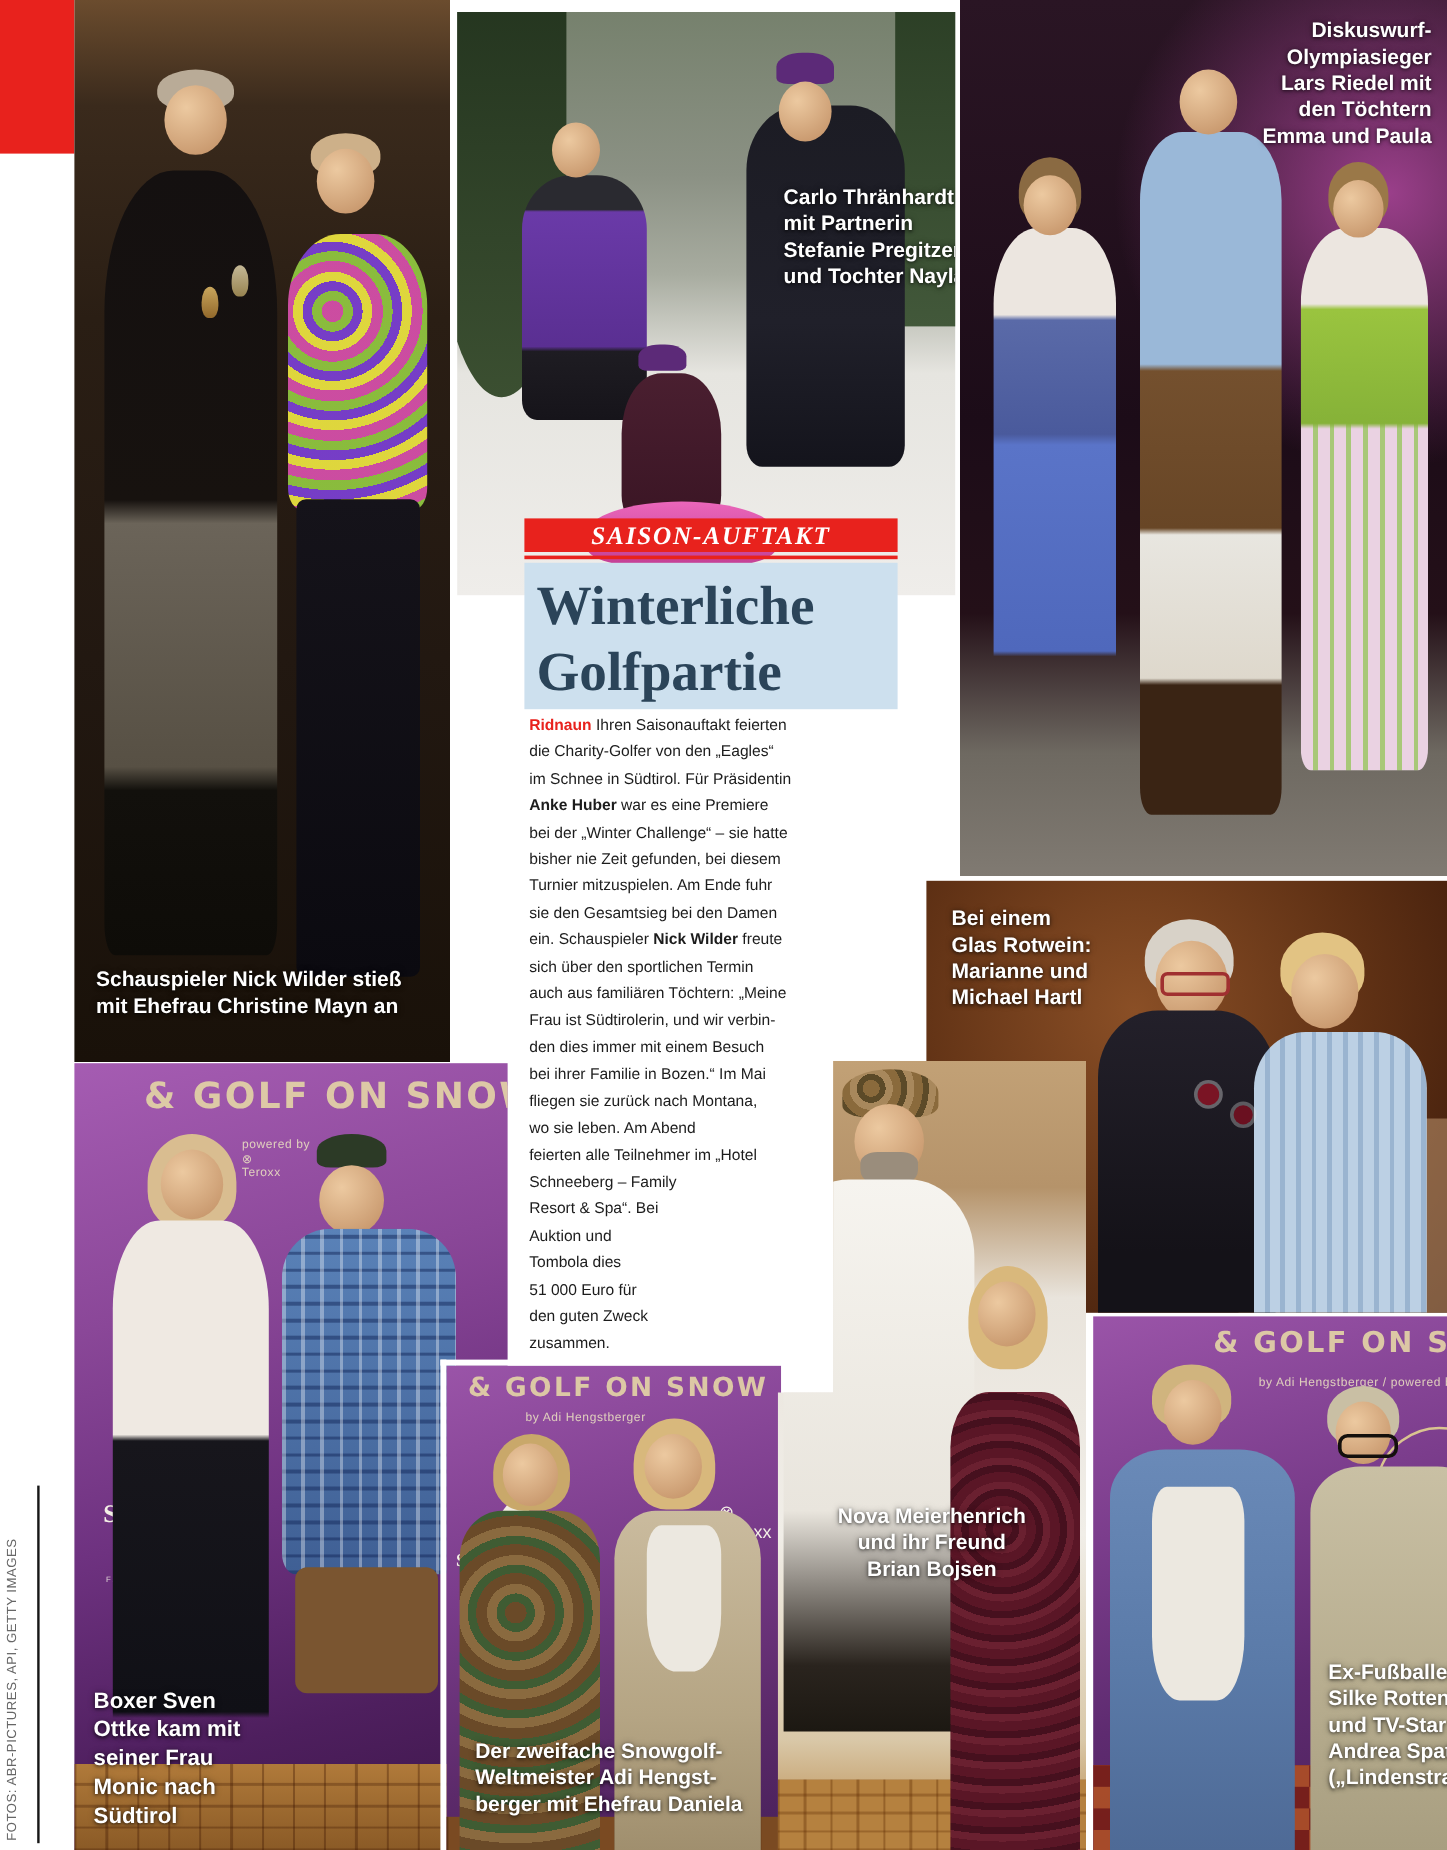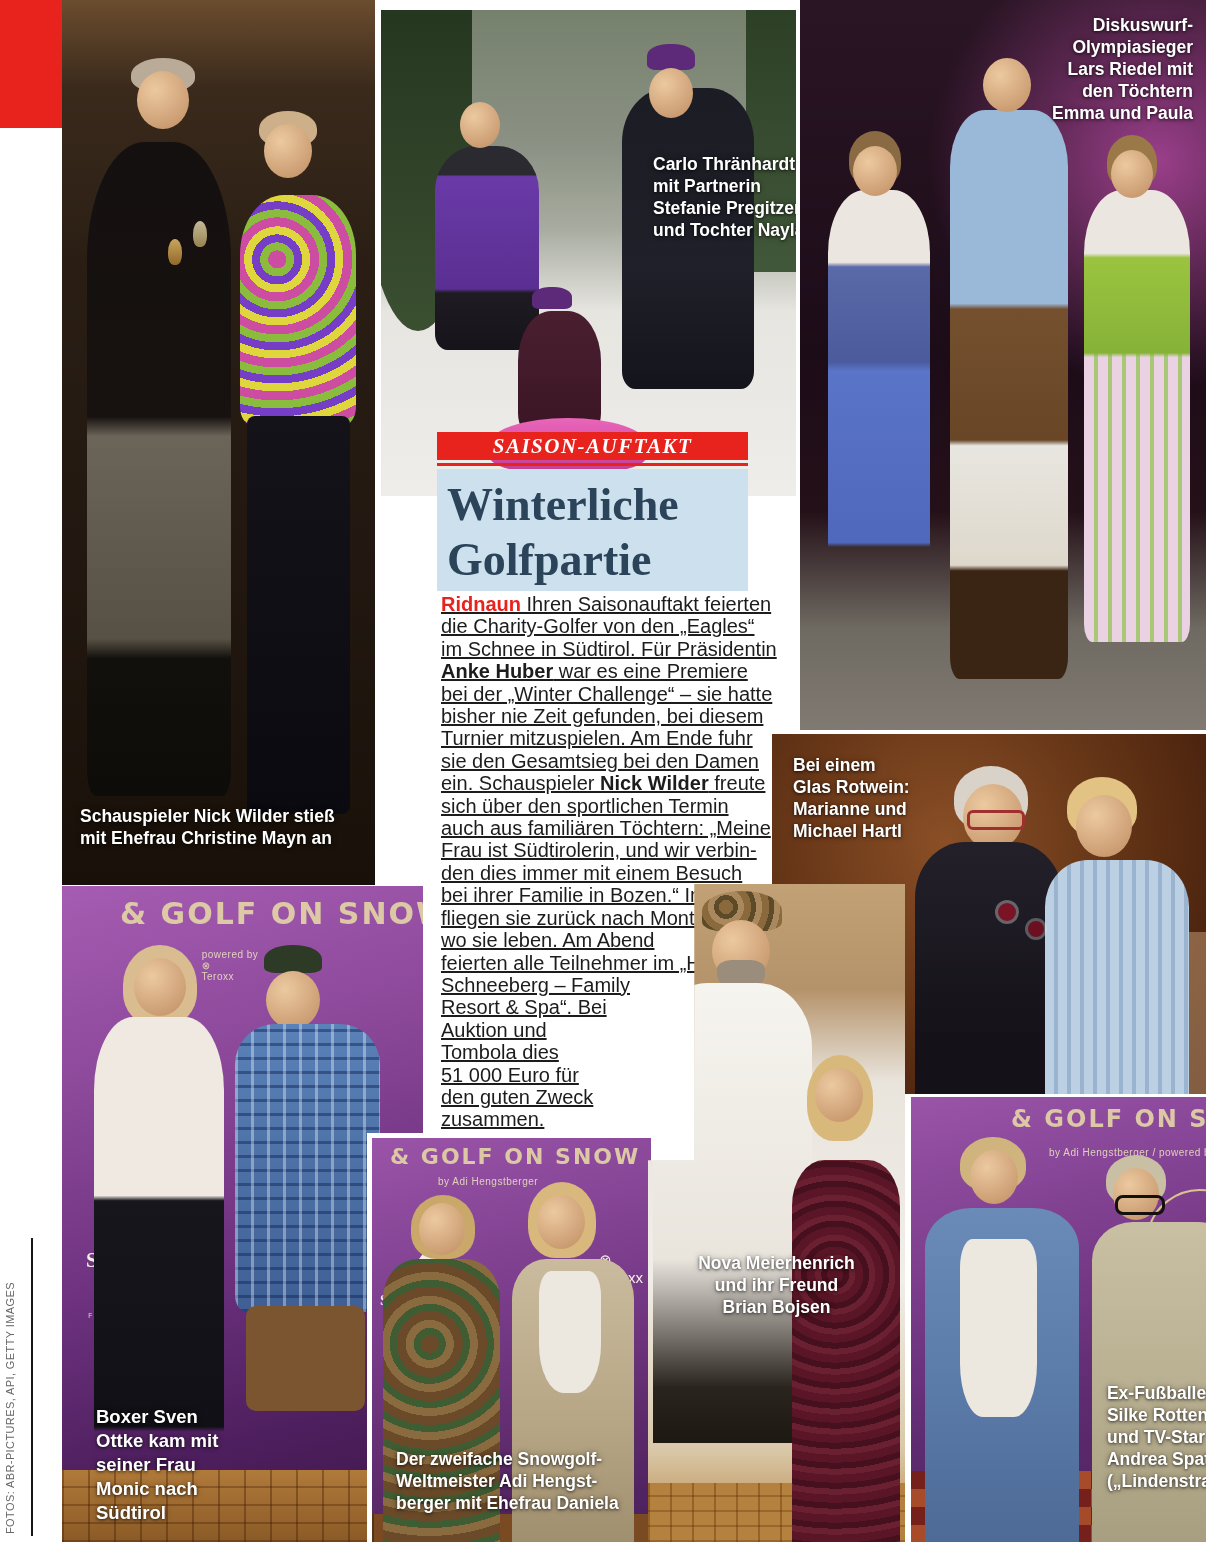--- a/index.html
+++ b/index.html
@@ -28,21 +28,21 @@
     left:437px;top:432px;width:311px;height:28px;background:var(--red);
     color:#fff;font-family:"Liberation Serif",serif;font-style:italic;font-weight:bold;
     font-size:21px;letter-spacing:1.5px;text-align:center;line-height:28px;
   }
   #kicker-rule{left:437px;top:463px;width:311px;height:3px;background:var(--red);}
   #headline{
     left:437px;top:469px;width:311px;height:122px;background:var(--hl-bg);
     color:var(--hl-blue);font-family:"Liberation Serif",serif;font-weight:bold;
     font-size:46px;line-height:55px;white-space:pre;padding:8px 0 4px 10px;box-sizing:border-box;
   }
-  #article-body{left:441px;top:593px;width:312px;font-size:20px;line-height:22.4px;color:var(--ink);text-decoration:underline;}
+  #article-body{left:441px;top:593px;width:312px;font-size:13px;line-height:22.4px;color:var(--ink);}
   .bline{white-space:nowrap;}
   .seg-b{font-weight:bold;}
   .seg-rb{font-weight:bold;color:var(--red);}
   
   .gos{position:absolute;color:var(--tan);font-weight:bold;letter-spacing:2px;
        font-family:"DejaVu Sans",sans-serif;opacity:.92;white-space:pre;}
   .byline{position:absolute;color:#e8ddc0;font-size:10px;letter-spacing:.5px;white-space:pre;opacity:.9;}
   .wm{position:absolute;color:#f4f0e6;white-space:pre;}
   
   #credit{
@@ -197,21 +197,21 @@
     <div class="head" style="left:20%;top:11%;width:52px;height:58px;"></div>
     <div class="fig" style="left:9%;top:20%;width:36%;height:80%;border-radius:30% 30% 0 0/14% 14% 0 0;
                 background:linear-gradient(180deg,#efe9e2 0 34%,#17161c 35%,#101016 78%,transparent 79%);"></div>
     <div class="fig" style="left:56%;top:9%;width:58px;height:28px;border-radius:50% 50% 20% 20%;background:#2c3a26;"></div>
     <div class="head" style="left:56.5%;top:13%;width:54px;height:58px;"></div>
     <div class="fig" style="left:48%;top:21%;width:40%;height:44%;border-radius:28% 28% 8% 8%/14% 14% 6% 6%;
                 background:repeating-linear-gradient(90deg,rgba(255,255,255,.35) 0 3px,transparent 3px 16px),
                            repeating-linear-gradient(0deg,rgba(20,40,90,.5) 0 3px,transparent 3px 14px),
                            linear-gradient(180deg,#5a82b8,#3f5f94);"></div>
     <div class="fig" style="left:51%;top:64%;width:33%;height:16%;border-radius:10px;background:#7a5530;"></div>
-    <div class="cap" style="left:16px;top:519px;font-size:18.5px;line-height:24px;margin-left:18px;">Boxer Sven
+    <div class="cap" style="left:16px;top:519px;font-size:18.5px;line-height:24px;">Boxer Sven
 Ottke kam mit
 seiner Frau
 Monic nach
 Südtirol</div>
   </div>
 
   <div class="photo" style="left:367px;top:1133px;width:289px;height:409px;box-sizing:border-box;
               border:5px solid #fff;border-bottom:none;
               background:linear-gradient(165deg,#9a54a8 0%,#7b3d8c 40%,#5c2a6a 75%,#48205a 100%);">
     <div class="gos" style="left:18px;top:6px;font-size:22px;">&amp; GOLF ON SNOW</div>

